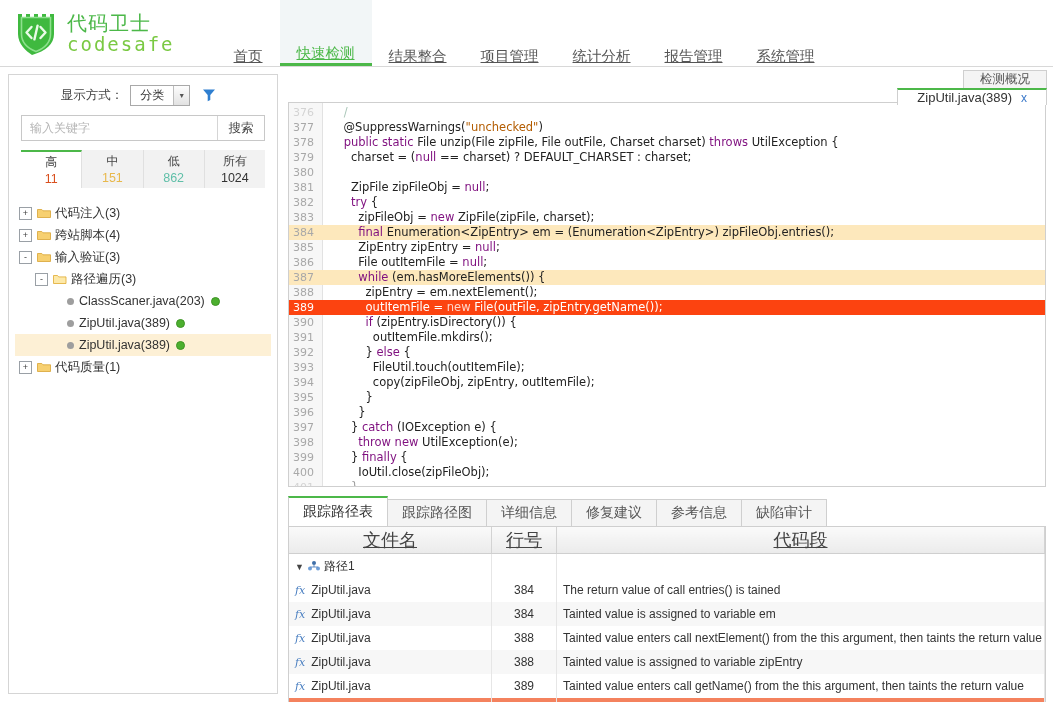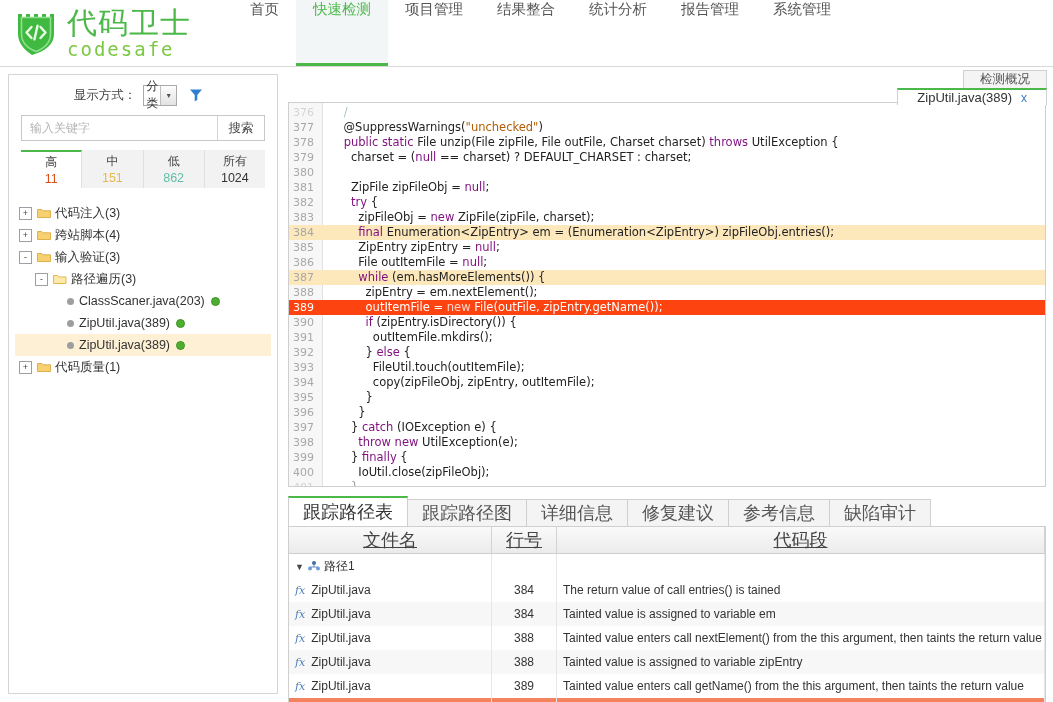--- a/index.html
+++ b/index.html
@@ -14,44 +14,44 @@
 
   
   .header{
     position:absolute;left:0;top:0;width:1053px;height:66px;
     background:#fff;border-bottom:1px solid #d8d8d8;
     display:flex;align-items:stretch;
   }
   .logo-wrap{display:flex;align-items:center;padding-left:14px;gap:9px;}
   .shield{width:44px;height:46px;flex:none;}
   .logo-text{display:flex;flex-direction:column;justify-content:center;line-height:1;}
-  .logo-cn{font-size:30px;color:#4cb849;letter-spacing:1px;font-weight:400;}
+  .logo-cn{font-size:20px;color:#4cb849;letter-spacing:1px;font-weight:400;}
   .logo-en{font-size:19px;color:#7ac943;letter-spacing:2px;margin-top:2px;
            font-family:"DejaVu Sans Mono","Liberation Mono",monospace;}
   .nav{display:flex;align-items:stretch;margin-left:42px;}
   .nav-item{
-    display:flex;align-items:flex-start;justify-content:center;
+    display:flex;align-items:flex-end;justify-content:center;
     padding:0 17px;font-size:14.5px;color:#555;cursor:pointer;
-    position:relative;height:66px;box-sizing:border-box;
+    position:relative;height:66px;box-sizing:border-box;text-decoration:underline;
   }
   .nav-item.active{
     color:#4cb849;background:#f2f6f7;
     border-bottom:3px solid #4cb849;
   }
 
   
   .left{
     position:absolute;left:8px;top:74px;width:270px;height:620px;
     background:#fff;border:1px solid #d5d5d5;box-sizing:border-box;
   }
   .disp-row{display:flex;align-items:center;justify-content:center;
     height:40px;padding-right:8px;gap:7px;}
   .disp-label{font-size:12.5px;color:#444;}
   .disp-select{
-    width:34px;height:21px;border:1px solid #a9a9a9;background:#fff;
+    width:60px;height:21px;border:1px solid #a9a9a9;background:#fff;
     display:flex;align-items:center;box-sizing:border-box;font-size:12px;
     color:#333;cursor:pointer;
   }
   .disp-select .v{flex:1;text-align:center;}
   .disp-select .arrow{
     width:15px;height:19px;background:linear-gradient(#fdfdfd,#e2e2e2);
     border-left:1px solid #bdbdbd;display:flex;align-items:center;justify-content:center;
     font-size:7px;color:#555;
   }
   .funnel{width:16px;height:16px;cursor:pointer;margin-left:4px;}
@@ -126,21 +126,21 @@
   .ct{position:absolute;left:40px;top:0;color:#222;}
   .kw{color:#7f0f7f;}
   .str{color:#b35c00;}
   .cmt{color:#3f7f5f;}
 
   
   .btabs{display:flex;align-items:flex-end;height:30px;margin-top:9px;
     border-bottom:1px solid #cfcfcf;}
   .btab{
     height:27px;display:flex;align-items:center;padding:0 14px;background:#f4f4f4;
-    border:1px solid #cfcfcf;border-bottom:0;font-size:18px;color:#555;
+    border:1px solid #cfcfcf;border-bottom:0;font-size:14px;color:#555;
     cursor:pointer;box-sizing:border-box;margin-right:-1px;
   }
   .btab.active{background:#fff;color:#333;height:30px;border-top:2px solid #4cb849;position:relative;z-index:2;}
 
   .tbl{border:1px solid #cfcfcf;border-top:0;box-sizing:border-box;height:181px;overflow:hidden;background:#fff;}
   table{border-collapse:collapse;width:100%;table-layout:fixed;}
   th{
     background:linear-gradient(#fafafa,#ebebeb);border-right:1px solid #d3d3d3;
     border-bottom:1px solid #cfcfcf;height:22px;font-size:18px;font-weight:400;color:#444;text-decoration:underline;
   }
@@ -175,24 +175,24 @@
       </div>
     </div>
     <div class="nav" id="nav">
         <div class="nav-item">
           <span>首页</span>
         </div>
         <div class="nav-item active">
           <span>快速检测</span>
         </div>
         <div class="nav-item">
+          <span>结果整合</span>
+        </div>
+        <div class="nav-item">
           <span>项目管理</span>
-        </div>
-        <div class="nav-item">
-          <span>结果整合</span>
         </div>
         <div class="nav-item">
           <span>统计分析</span>
         </div>
         <div class="nav-item">
           <span>报告管理</span>
         </div>
         <div class="nav-item">
           <span>系统管理</span>
         </div>

